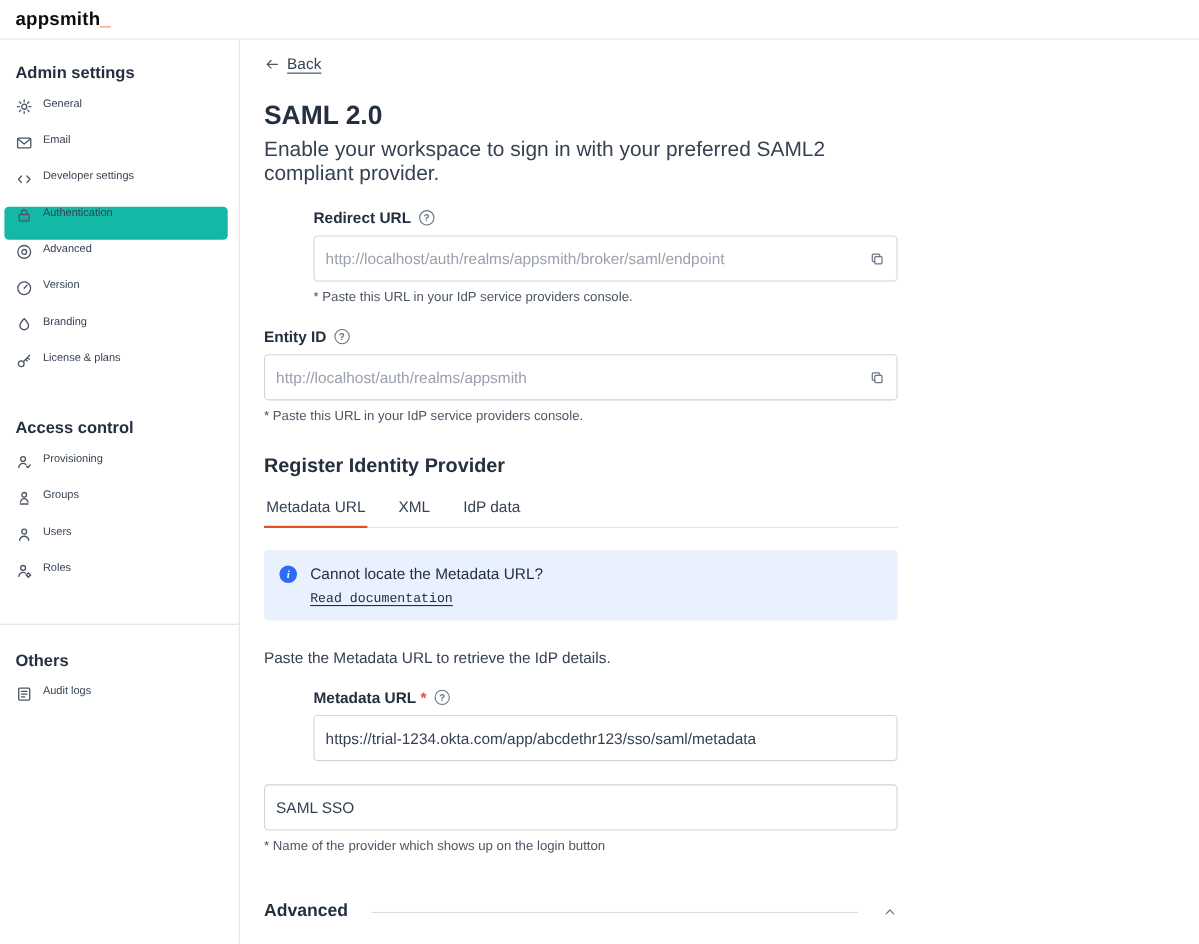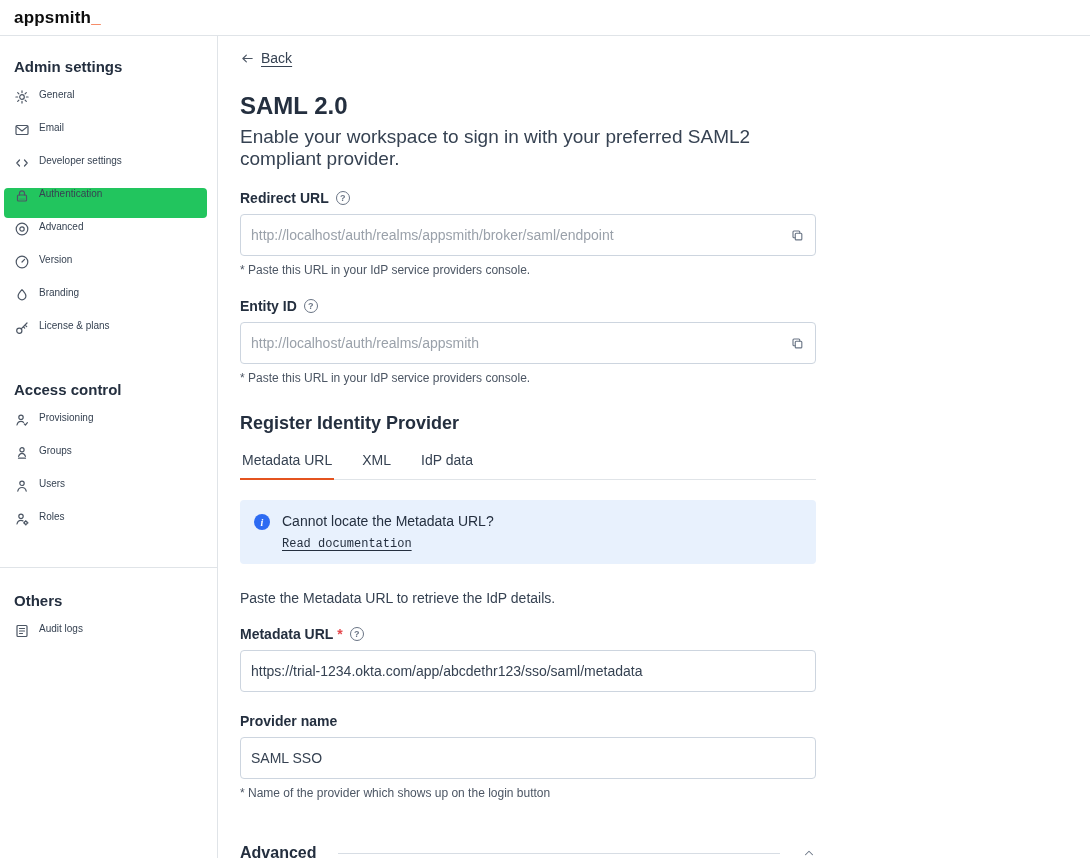--- a/index.html
+++ b/index.html
@@ -15,21 +15,21 @@
   
   .shell { display:flex; height:822px; }
   .sidebar { width:218px; flex:0 0 218px; border-right:1px solid #E0E4E8; padding-top:22px; }
   .main { flex:1; padding:14px 0 0 22px; }
   .content { width:576px; }
 
   
   .side-title { font-size:15px; font-weight:700; color:#242F3F; margin:0 0 14px 14px; }
   .side-item { display:flex; align-items:flex-start; gap:9px; height:30px; margin:0 10px 3px 4px;
     padding-left:10px; border-radius:4px; font-size:10px; color:#364252; cursor:pointer; }
-  .side-item.selected { background:#22c55e; }
+  .side-item.selected { background:#14b8a6; }
   .side-item .icon { width:16px; height:16px; display:inline-flex; }
   .icon svg { width:100%; height:100%; stroke:#4C5664; fill:none; stroke-width:1.2;
     stroke-linecap:round; stroke-linejoin:round; }
   .side-divider { border:none; border-top:1px solid #E0E4E8; margin:26px 0 24px 0; }
   .side-gap { height:28px; }
 
   
   .back-row { display:flex; align-items:center; gap:6px; font-size:14px; color:#364252; cursor:pointer; width:fit-content; }
   .back-row .icon { width:15px; height:15px; }
   .back-label { text-decoration:underline; text-underline-offset:3px; }
@@ -44,21 +44,21 @@
   .text-input { margin-top:8px; height:42px; border:1px solid #CDD5DF; border-radius:4px;
     display:flex; align-items:center; padding:0 10px; background:#fff; }
   .text-input input { flex:1; border:none; outline:none; font-size:14px; color:#364252;
     font-family:"Liberation Sans", sans-serif; background:transparent; }
   .text-input input::placeholder { color:#9AA1AA; opacity:1; }
   .copy-btn { width:15px; height:15px; display:inline-flex; cursor:pointer; }
   .copy-btn svg, .trash-btn svg, .chev svg, .pluscircle svg { stroke:#6A7585; fill:none;
     stroke-width:1.2; stroke-linecap:round; stroke-linejoin:round; width:100%; height:100%; }
   .helper { margin-top:7px; font-size:12px; color:#4C5664; }
 
-  .mt20 { margin-top:20px; } .mt24 { margin-top:21px; }
+  .mt20 { margin-top:20px;margin-left:45px; } .mt24 { margin-top:21px; }
 
   .section-title { margin-top:28px; font-size:18px; font-weight:700; color:#242F3F; }
 
   .tabs { margin-top:18px; display:flex; gap:26px; border-bottom:1px solid #E0E4E8; }
   .tab { font-size:14px; color:#364252; padding:0 2px 10px 2px; cursor:pointer;
     border-bottom:2px solid transparent; margin-bottom:-1px; }
   .tab.active { border-bottom-color:#E4531F; }
 
   .banner { margin-top:20px; background:#E8F1FD; border-radius:4px; padding:13px 14px; display:flex; gap:12px; }
   .info-ic { width:16px; height:16px; background:#2D6BF2; border-radius:50%; color:#fff;
@@ -290,23 +290,20 @@
           <span>Metadata URL</span>
             <span class="req">*</span>
           <span class="help">?</span>
         </div>
         <div class="text-input">
           <input type="text" value="https://trial-1234.okta.com/app/abcdethr123/sso/saml/metadata" style="">
         </div>
       </div>
 
       <div class="mt24">
-        <div class="field-label-row">
-          <span>Provider name</span>
-        </div>
         <div class="text-input">
           <input type="text" value="SAML SSO" style="">
         </div>
         <div class="helper">* Name of the provider which shows up on the login button</div>
       </div>
 
       <div class="adv-head">
         <span class="adv-title">Advanced</span>
         <span class="adv-line"></span>
         <span class="chev"><svg viewBox="0 0 16 16">

